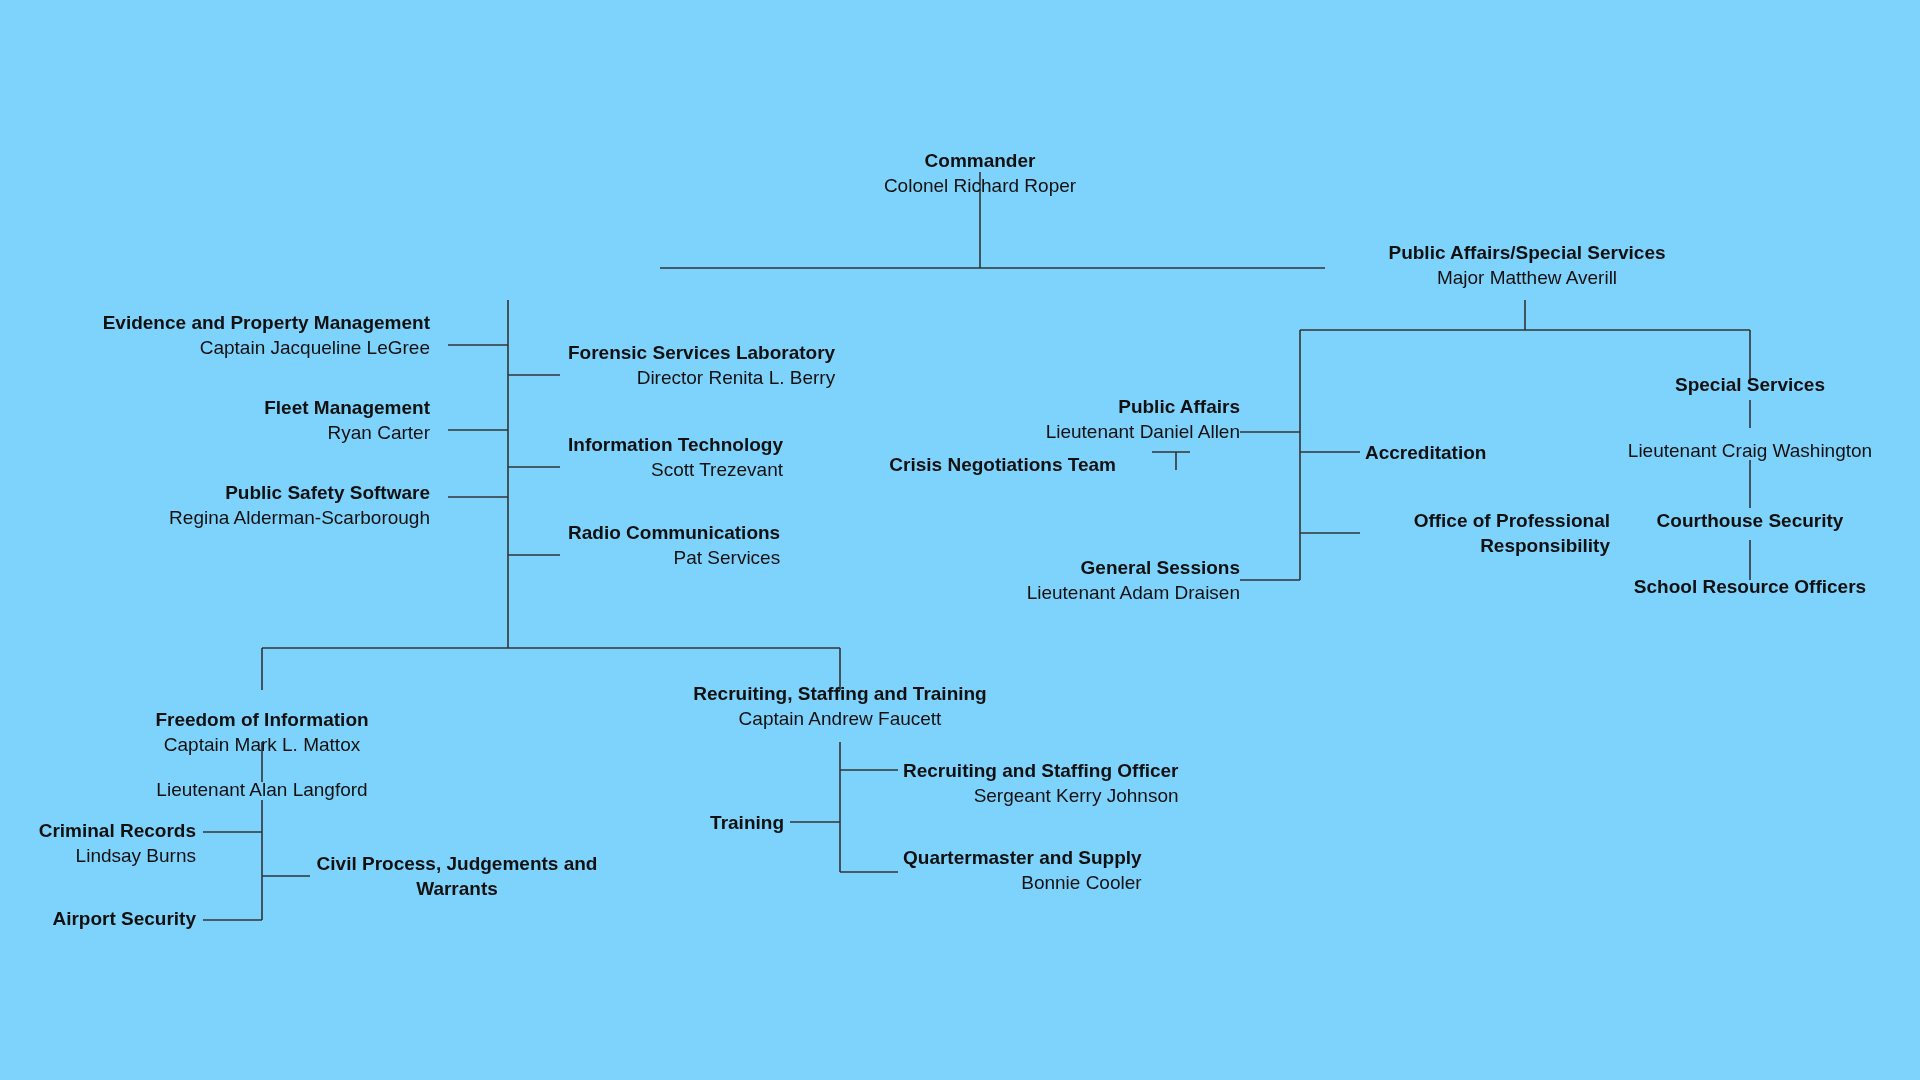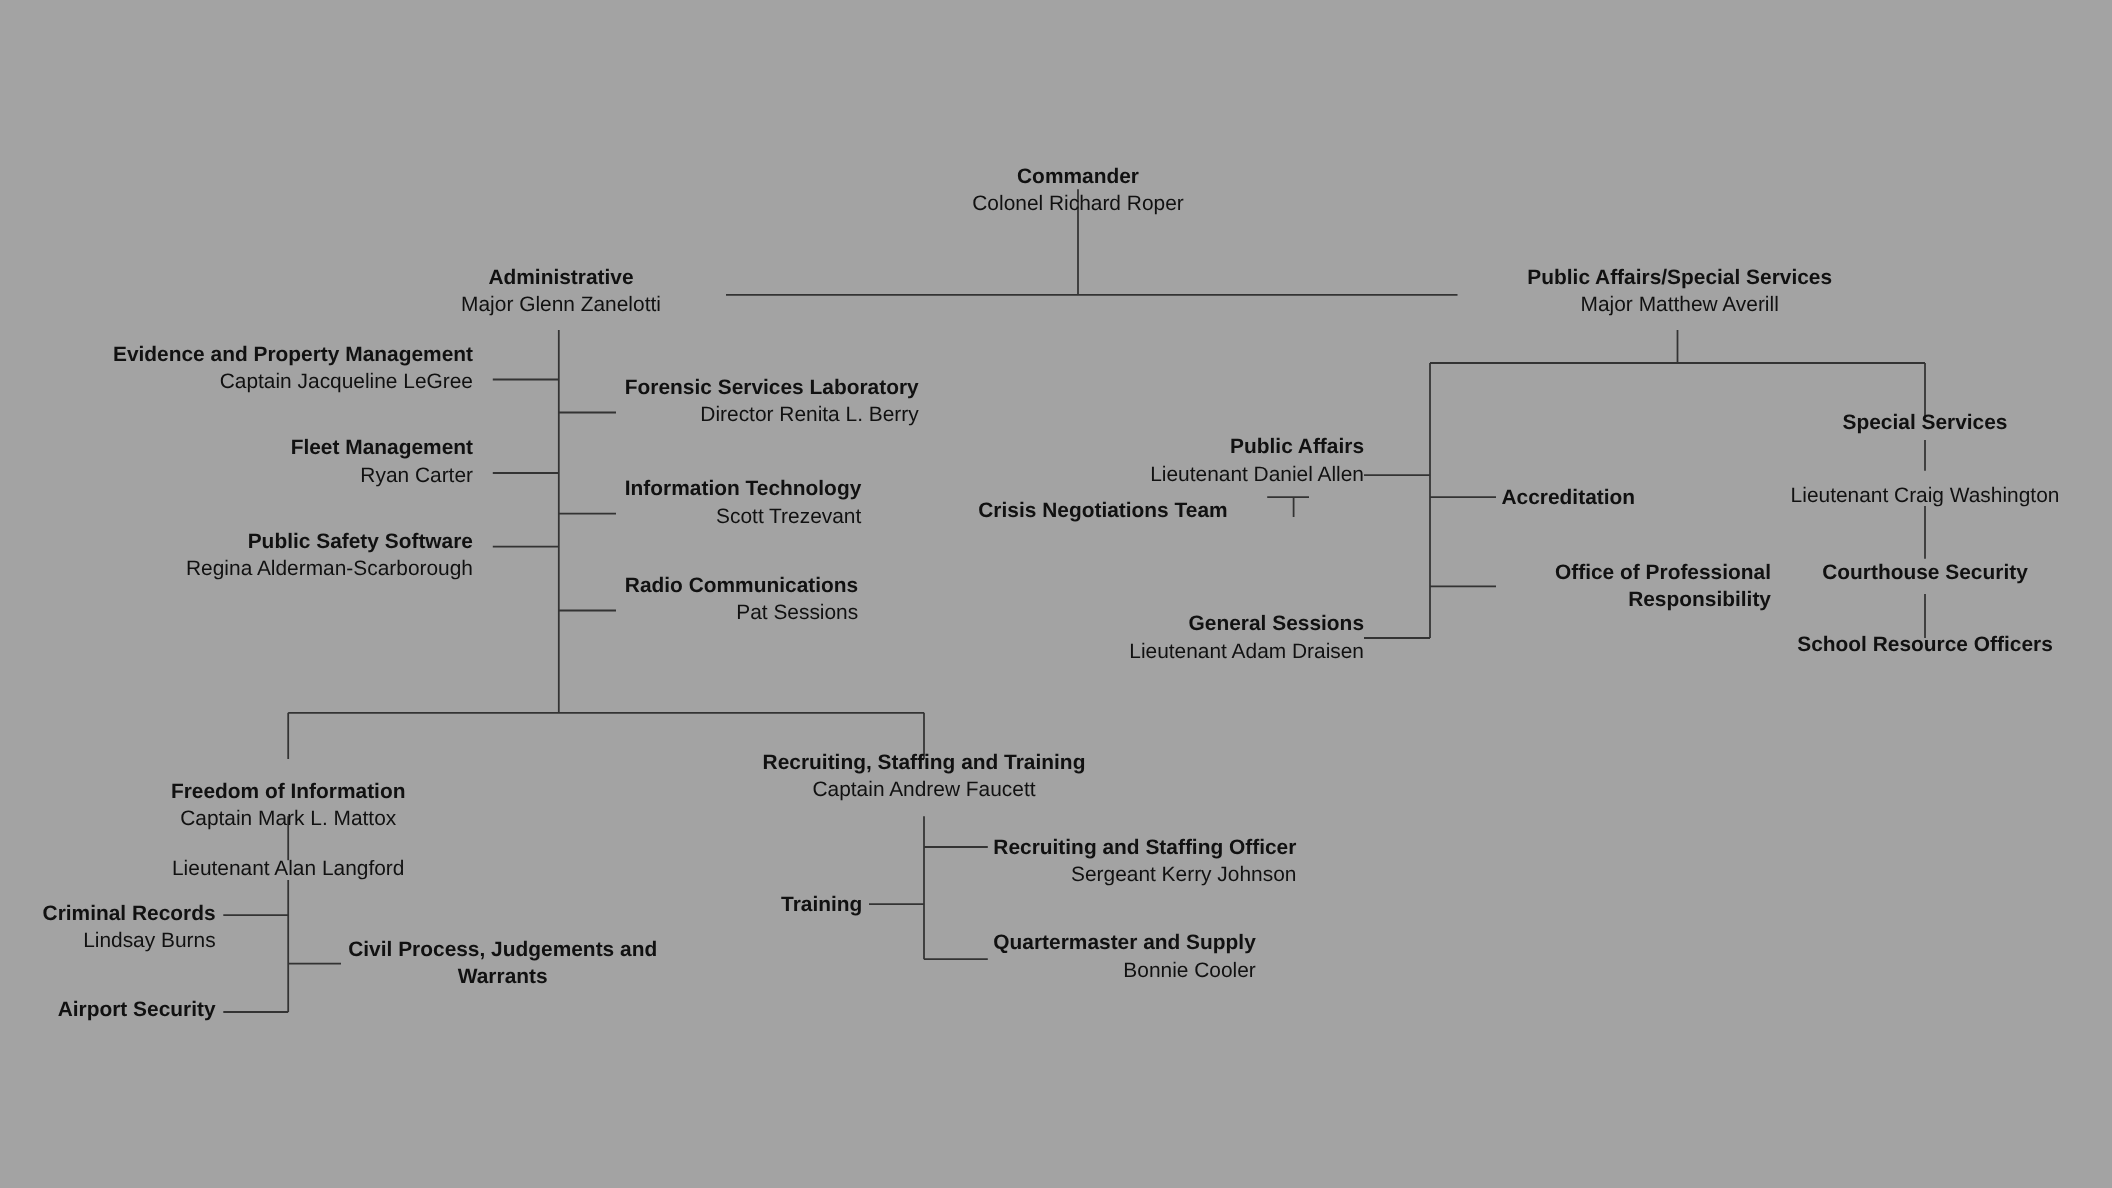--- a/index.html
+++ b/index.html
@@ -9,21 +9,21 @@
   }
   body {
     font-family: "Liberation Sans", sans-serif;
     color: #111111;
   }
   #canvas {
     position: relative;
     width: 1920px;
     height: 1080px;
     overflow: hidden;
-    background: #a3a3a3;
+    background: #7dd3fc;
   }
   svg.lines {
     position: absolute;
     left: 0;
     top: 0;
     width: 1920px;
     height: 1080px;
     pointer-events: none;
   }
   .node {
@@ -105,24 +105,20 @@
       <line x1="1750" y1="460" x2="1750" y2="508"></line>
       <line x1="1750" y1="540" x2="1750" y2="580"></line>
     </g>
   </svg>
 
   <div class="node ctr" style="left:980px; top:148px;">
     <div class="title">Commander</div>
     <div class="person">Colonel Richard Roper</div>
   </div>
 
-  <div class="node ctr" style="left:510px; top:240px;">
-    <div class="title">Administrative</div>
-    <div class="person">Major Glenn Zanelotti</div>
-  </div>
 
   <div class="node ctr" style="left:1527px; top:240px;">
     <div class="title">Public Affairs/Special Services</div>
     <div class="person">Major Matthew Averill</div>
   </div>
 
   <div class="node rgt" style="left:430px; top:310px;">
     <div class="title">Evidence and Property Management</div>
     <div class="person">Captain Jacqueline LeGree</div>
   </div>
@@ -142,21 +138,21 @@
     <div class="person">Director Renita L. Berry</div>
   </div>
 
   <div class="node lft" style="left:568px; top:432px;">
     <div class="title">Information Technology</div>
     <div class="person">Scott Trezevant</div>
   </div>
 
   <div class="node lft" style="left:568px; top:520px;">
     <div class="title">Radio Communications</div>
-    <div class="person">Pat Sessions</div>
+    <div class="person">Pat Services</div>
   </div>
 
   <div class="node ctr" style="left:262px; top:659px;margin-top:48px;">
     <div class="title">Freedom of Information</div>
     <div class="person">Captain Mark L. Mattox</div>
   </div>
 
   <div class="node ctr" style="left:262px; top:777px;">
     <div class="person">Lieutenant Alan Langford</div>
   </div>

